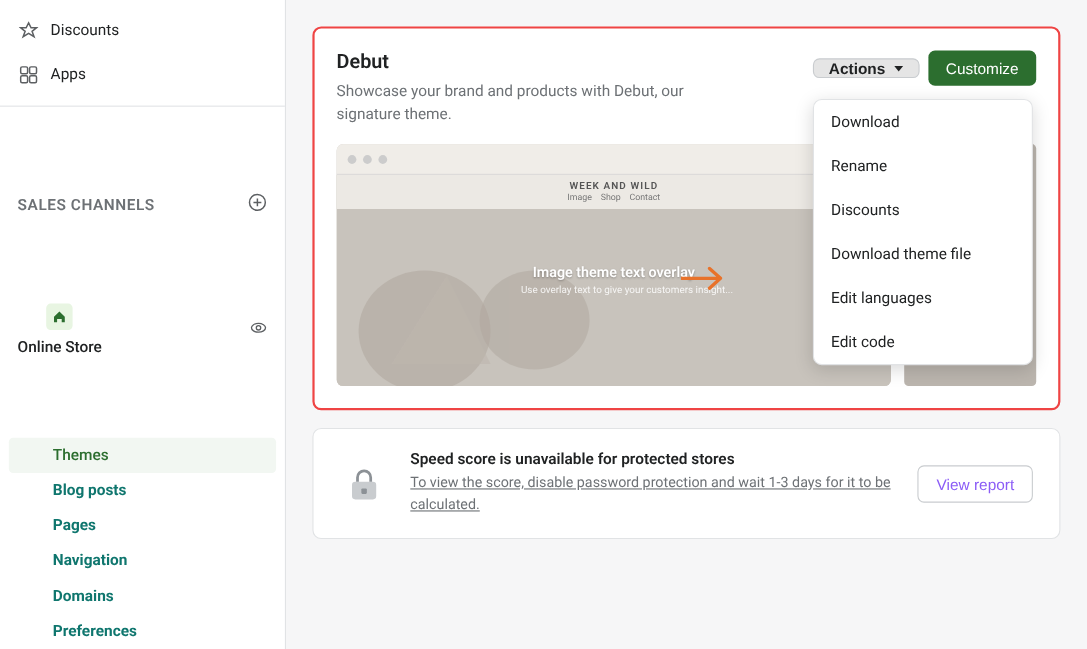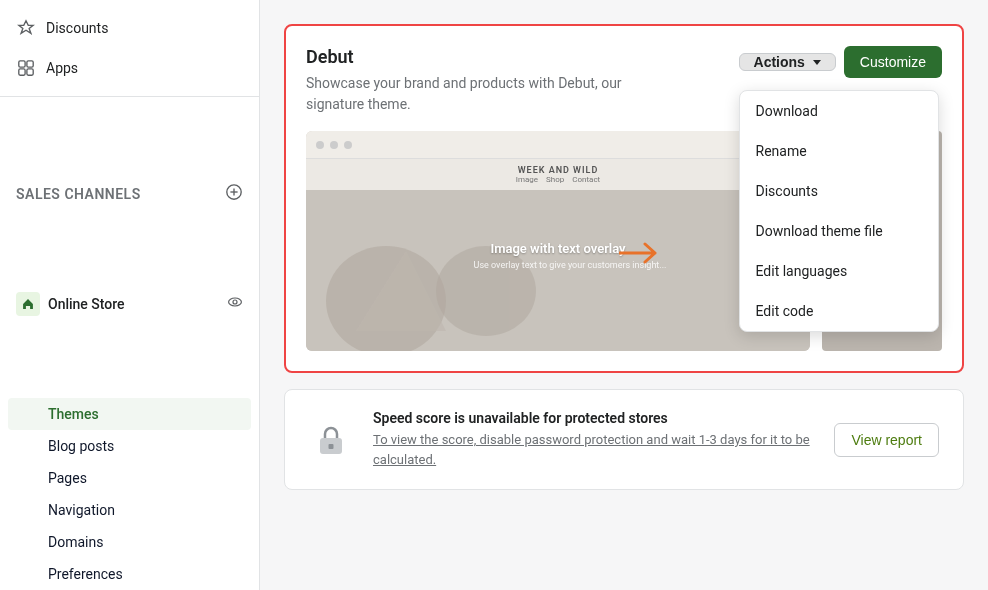--- a/index.html
+++ b/index.html
@@ -79,20 +79,21 @@
       cursor: pointer;
     }
 
     .online-store-left {
       display: flex;
       align-items: center;
       gap: 8px;
       color: #202223;
       font-size: 14px;
       font-weight: 500;
+      flex-direction: column;
     }
 
     .online-store-icon-box {
       width: 24px;
       height: 24px;
       background: #e8f5e2;
       border-radius: 4px;
       display: flex;
       align-items: center;
       justify-content: center;
@@ -104,23 +105,24 @@
     }
 
     .sub-nav {
       padding-left: 0;
     }
 
     .sub-nav-item {
       display: block;
       padding: 8px 16px 8px 48px;
       font-size: 14px;
-      color: #0f172a;
+      color: #0f766e;
       cursor: pointer;
       text-decoration: none;
+      font-weight: bold;
     }
 
     .sub-nav-item.active {
       background: #f2f7f2;
       color: #2c6e2f;
       font-weight: 500;
       border-radius: 4px;
       margin: 0 8px;
       padding: 8px 8px 8px 40px;
     }
@@ -380,21 +382,21 @@
       text-decoration: underline;
     }
 
     .view-report-btn {
       margin-left: auto;
       padding: 8px 16px;
       background: #fff;
       border: 1px solid #c9cccf;
       border-radius: 6px;
       font-size: 14px;
-      color: #4d7c0f;
+      color: #8b5cf6;
       cursor: pointer;
       white-space: nowrap;
       flex-shrink: 0;
     }
 
     
     .chevron-down {
       display: inline-block;
       width: 0;
       height: 0;
@@ -537,21 +539,21 @@
             </div>
           </div>
 
           <svg width="260" height="160" viewBox="0 0 260 160" style="position:absolute;bottom:0;left:0;opacity:0.6;">
             <ellipse cx="80" cy="110" rx="60" ry="55" fill="#a89e94" opacity="0.7"></ellipse>
             <ellipse cx="180" cy="100" rx="50" ry="45" fill="#9e948a" opacity="0.5"></ellipse>
             <polygon points="50,140 100,60 140,140" fill="#b8afa6" opacity="0.6"></polygon>
           </svg>
 
           <div class="preview-overlay-text">
-            <h3>Image with text overlay</h3>
+            <h3>Image theme text overlay</h3>
             <p>Use overlay text to give your customers insight...</p>
           </div>
 
           <div class="arrow-icon">
             <svg width="40" height="22" viewBox="0 0 40 22" fill="none">
               <path d="M0 11H36M36 11L26 2M36 11L26 20" stroke="#e8722a" stroke-width="3" stroke-linecap="round" stroke-linejoin="round"></path>
             </svg>
           </div>
         </div>
       </div>

